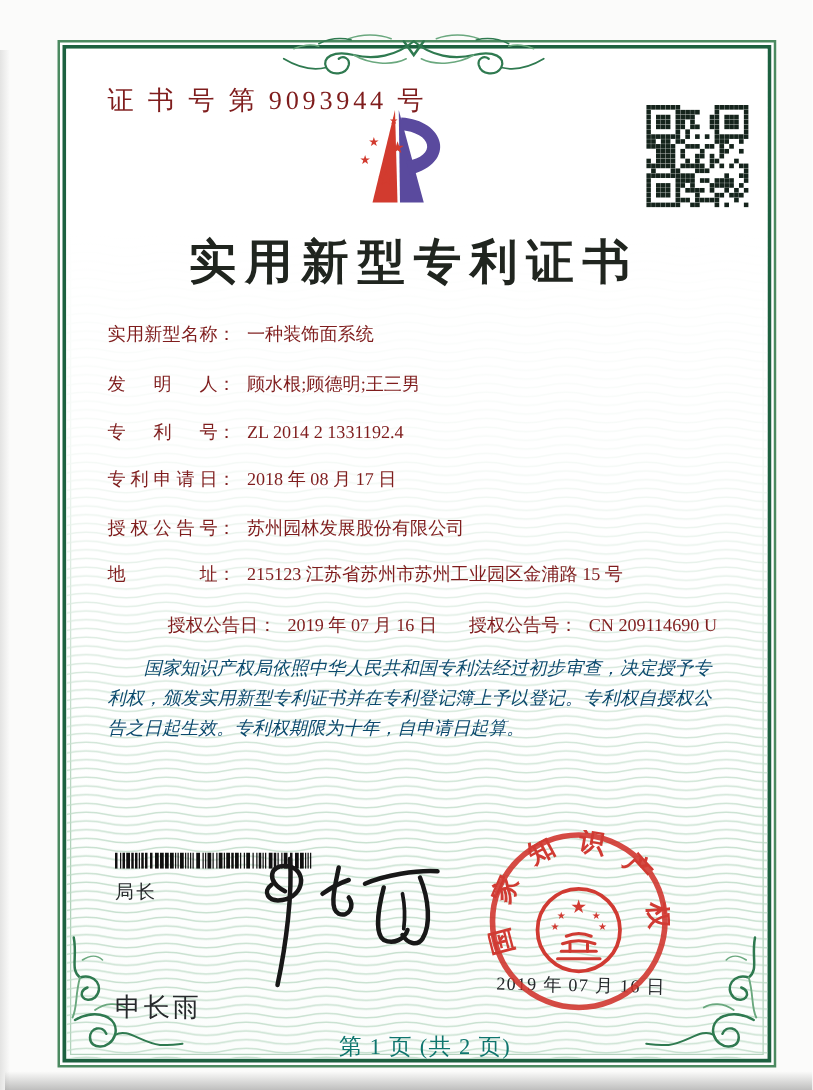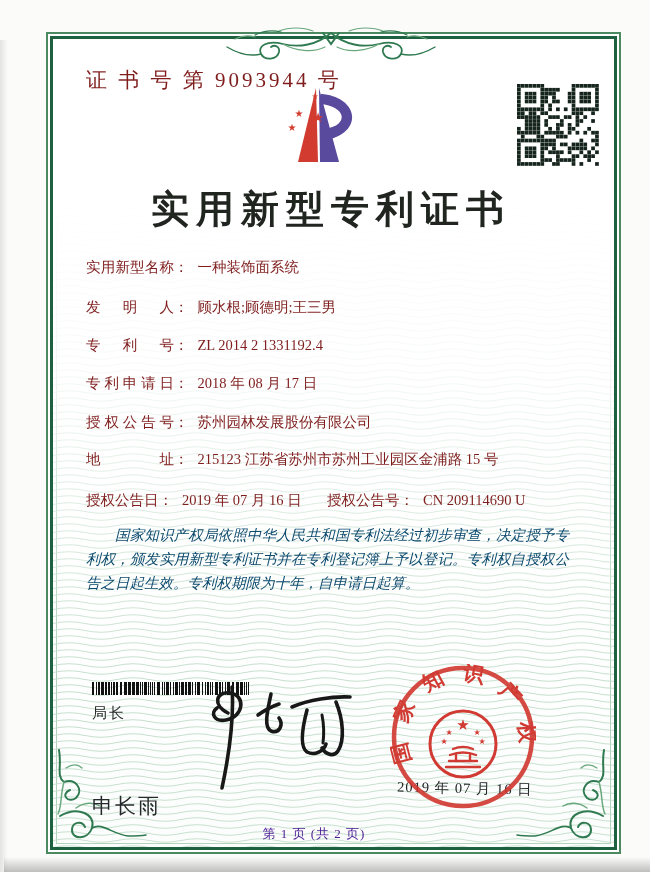--- a/index.html
+++ b/index.html
@@ -30,36 +30,36 @@
   .corner.bl{left:50px;top:748px;}
   .corner.br{left:513px;top:748px;transform:scaleX(-1);}
   
   .cert-no{position:absolute;left:86px;top:66px;font-size:21px;letter-spacing:3px;color:#7f1d1d;}
   .logo{position:absolute;left:268px;top:82px;}
   .qr{position:absolute;left:517px;top:84px;}
   .title{position:absolute;left:331px;top:184px;transform:translateX(-50%);
     font-size:38px;font-weight:600;letter-spacing:7px;white-space:nowrap;color:#20251f;text-align:center;}
   .row{position:absolute;left:86px;font-size:14.5px;white-space:nowrap;color:#7f1d1d;}
   .lbl{display:inline-block;width:88px;text-align:justify;text-align-last:justify;vertical-align:bottom;}
-  .lbl.auto{width:auto;text-align:center;text-align-last:auto;}
+  .lbl.auto{width:auto;text-align:center;text-align-last:auto;margin-left:48px;}
   .colon{display:inline-block;}
   .val{margin-left:9px;}
   .pair2{position:absolute;left:241px;top:0;}
   .paras{position:absolute;left:86px;top:523px;width:483px;
     font-size:14.5px;line-height:24px;color:#0c4a6e;font-style:italic;text-align:justify;}
   .paras p{margin:0;text-indent:2em;}
   .barcode{position:absolute;left:92px;top:682px;}
   .signer-title{position:absolute;left:92px;top:704px;font-size:15px;letter-spacing:2px;}
   .signer-name{position:absolute;left:92px;top:792px;font-size:21px;letter-spacing:2px;}
   .signature{position:absolute;left:188px;top:685px;}
   .seal{position:absolute;left:390px;top:664px;opacity:.95;}
   .seal-date{position:absolute;left:397px;top:779px;font-size:14.5px;letter-spacing:1px;
     color:#24272a;transform:rotate(1.2deg);white-space:nowrap;}
-  .page-footer{position:absolute;left:314px;top:825px;transform:translateX(-50%);
-    font-size:13px;letter-spacing:1px;color:#4c1d95;white-space:nowrap;}
+  .page-footer{position:absolute;left:340px;top:825px;transform:translateX(-50%);
+    font-size:18px;letter-spacing:1px;color:#0f766e;white-space:nowrap;}
 </style>
 </head>
 <body>
 
 <div class="page">
 
   <div class="frame">
     <div class="frame-mid"></div>
     <div class="frame-in"></div>
 

